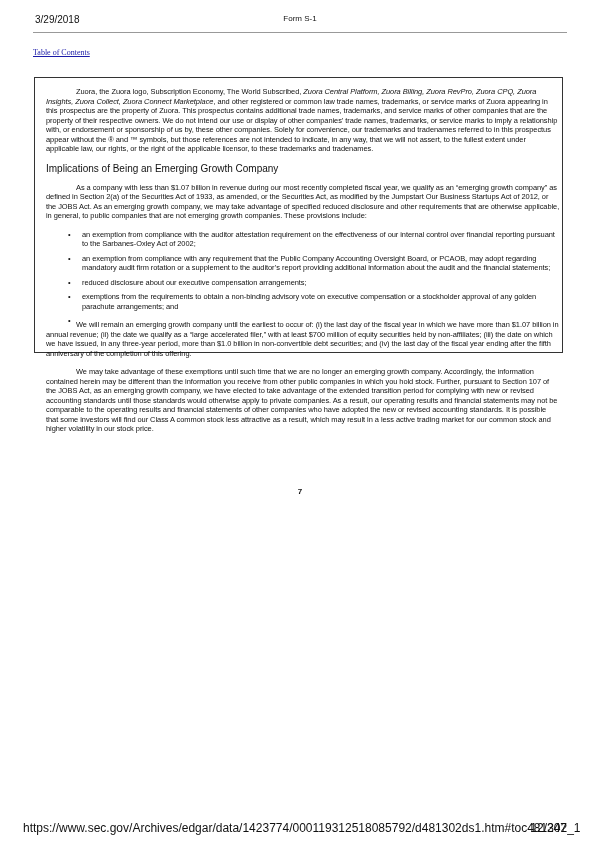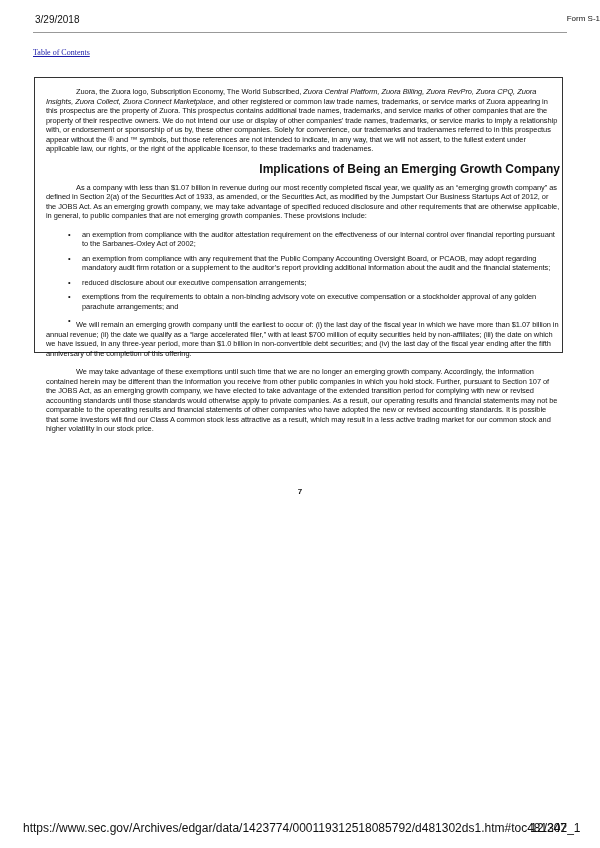--- a/index.html
+++ b/index.html
@@ -1,27 +1,27 @@
 <!DOCTYPE html>
 <html><head>
 <meta charset="utf-8">
 <style>
   html, body { margin: 0; padding: 0; background: #ffffff; }
   body { width: 600px; height: 848px; position: relative; overflow: hidden;
          font-family: "Liberation Sans", sans-serif; color: #111; }
   .hdr-date { position: absolute; left: 23px; top: 14px; font-size: 10px; padding-left: 12px; }
-  .hdr-title { position: absolute; left: 0; width: 600px; top: 14px; font-size: 8px; text-align: right; }
+  .hdr-title { position: absolute; left: 0; width: 600px; top: 14px; font-size: 8px; text-align: center; }
   .hdr-rule { position: absolute; left: 33px; width: 534px; top: 32px; height: 0; border-top: 1px solid #999; }
   .toc { position: absolute; left: 33px; top: 48px; font-family: "Liberation Serif", serif;
          font-size: 8px; font-weight: normal; color: #1a1aa8; text-decoration: underline; cursor: pointer; }
   .box { position: absolute; left: 34px; top: 77px; width: 529px; height: 276px;
          border: 1px solid #333; box-sizing: border-box; padding: 9px 2px 0 11px; }
   .box p { margin: 0 0 9px 0; font-size: 7.45px; line-height: 9.5px; letter-spacing: -0.05px; }
   .box p.ind { text-indent: 30px; }
-  .box h3 { margin: 10px 0 9px 0; font-size: 12px; font-weight: bold; text-align: right; line-height: 10px; }
+  .box h3 { margin: 10px 0 9px 0; font-size: 10px; font-weight: normal; text-align: left; line-height: 10px; }
   .box ul { margin: 0 0 9px 0; padding: 0; list-style: none; }
   .box li { position: relative; padding-left: 36px; margin-bottom: 5px; font-size: 7.45px; line-height: 9.5px; letter-spacing: -0.05px; }
   .box li .b { position: absolute; left: 22px; top: 0; }
   .pageno { position: absolute; left: 0; width: 600px; top: 487px; text-align: center; font-size: 8px; font-weight: bold; }
   .ftr-url { position: absolute; left: 23px; top: 821px; font-size: 12px; }
   .ftr-page { position: absolute; right: 33px; top: 821px; font-size: 12px; }
 </style>
 </head>
 <body>
 

